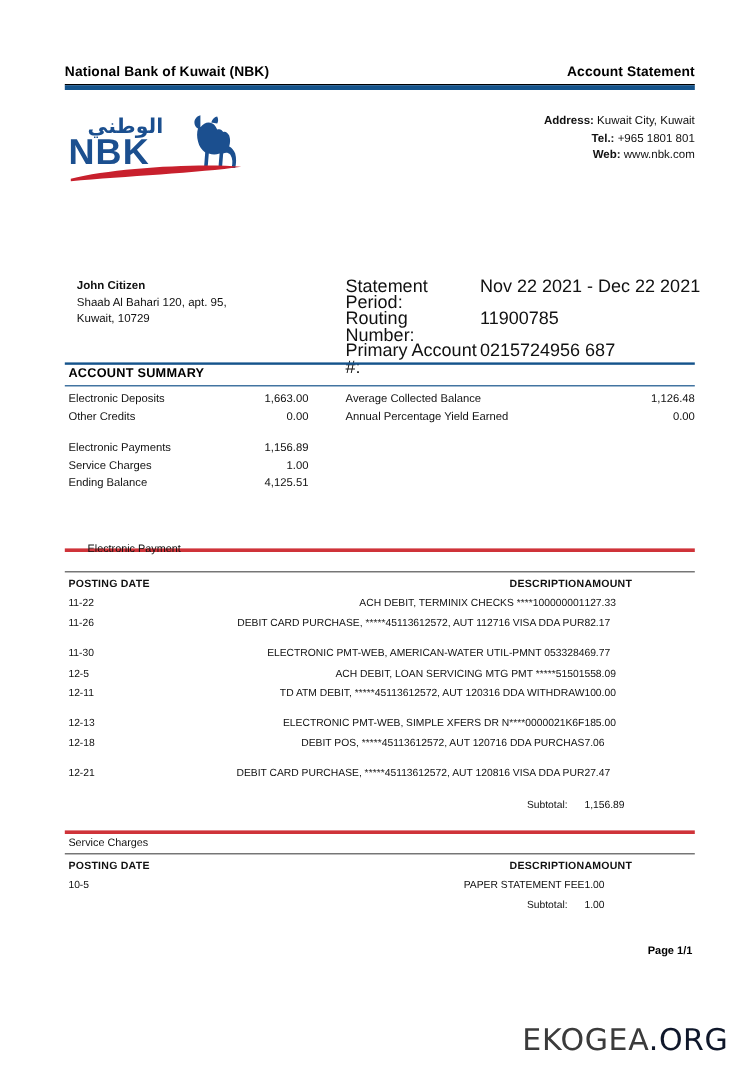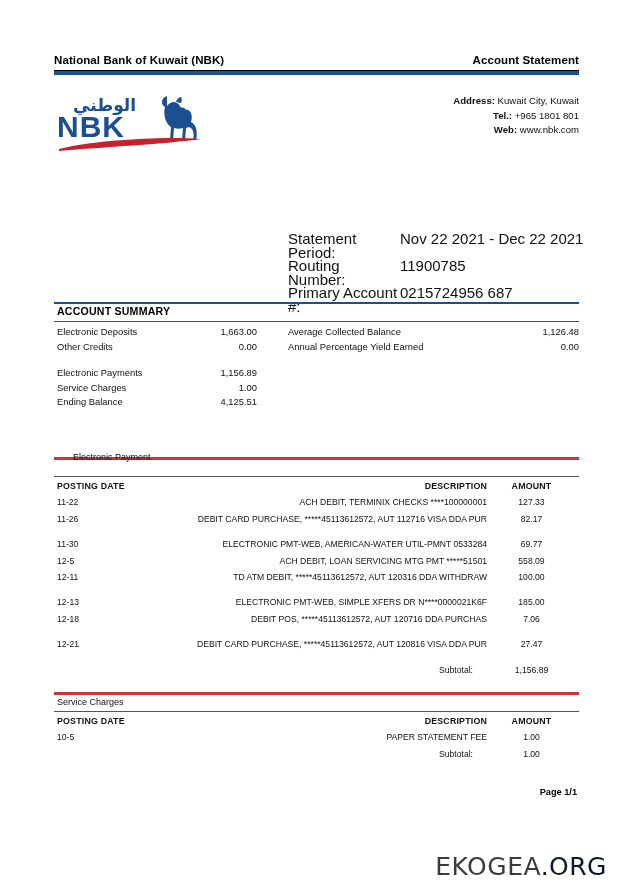--- a/index.html
+++ b/index.html
@@ -167,21 +167,21 @@
     color: #111;
   }
   .tr {
     display: flex;
     align-items: baseline;
     line-height: 16.4px;
   }
   .th { font-weight: bold; font-size: 8.8px; letter-spacing: 0.2px; }
   .c-date { width: 81px; padding-left: 3px; box-sizing: border-box; }
   .c-desc { flex: 1; text-align: right; }
-  .c-amt  { width: 92px; text-align: center; padding-right: 3px; box-sizing: border-box; }
+  .c-amt  { width: 92px; text-align: left; padding-right: 3px; box-sizing: border-box; }
   .tr.spacer { height: 9px; line-height: 9px; }
   .tr.sub { }
   .sub-lbl {
     flex: 1;
     text-align: right;
     padding-right: 14px;
   }
 
   
   .pagenum {
@@ -242,20 +242,25 @@
     <div>
       <span class="lbl">Tel.:</span>
       <span>+965 1801 801</span>
     </div>
     <div>
       <span class="lbl">Web:</span>
       <span>www.nbk.com</span>
     </div>
   </div>
 
+  <div class="cust">
+    <div class="nm">John Citizen</div>
+    <div>Shaab Al Bahari 120, apt. 95,</div>
+    <div>Kuwait, 10729</div>
+  </div>
 
   <div class="meta">
     <div class="meta-row">
       <span class="meta-lbl">Statement Period:</span>
       <span class="meta-val">Nov 22 2021 - Dec 22 2021</span>
     </div>
     <div class="meta-row">
       <span class="meta-lbl">Routing Number:</span>
       <span class="meta-val">11900785</span>
     </div>

